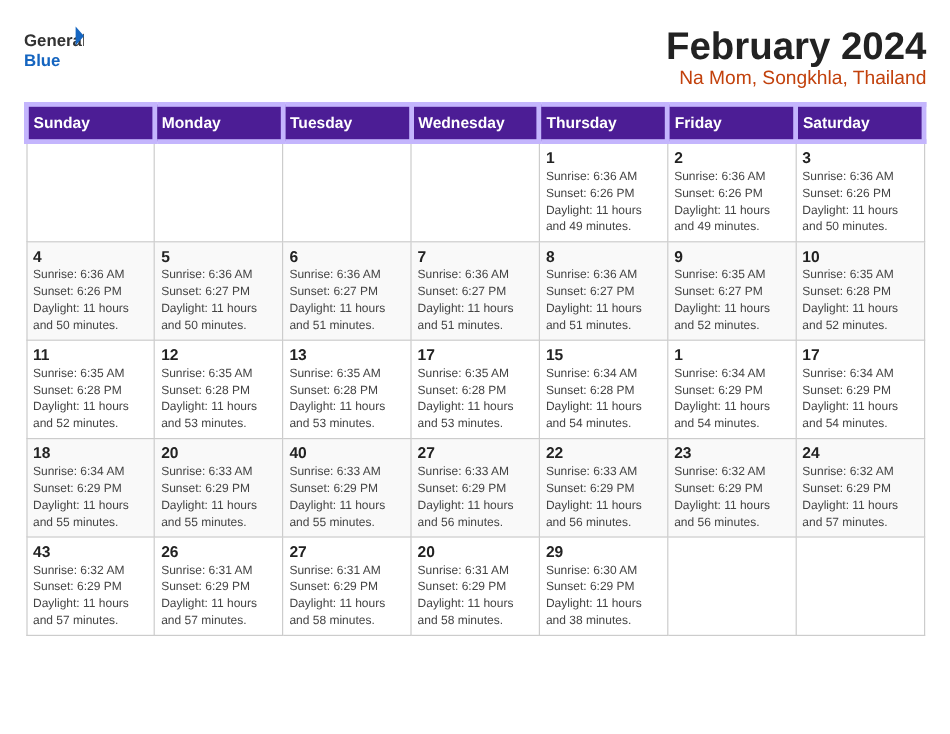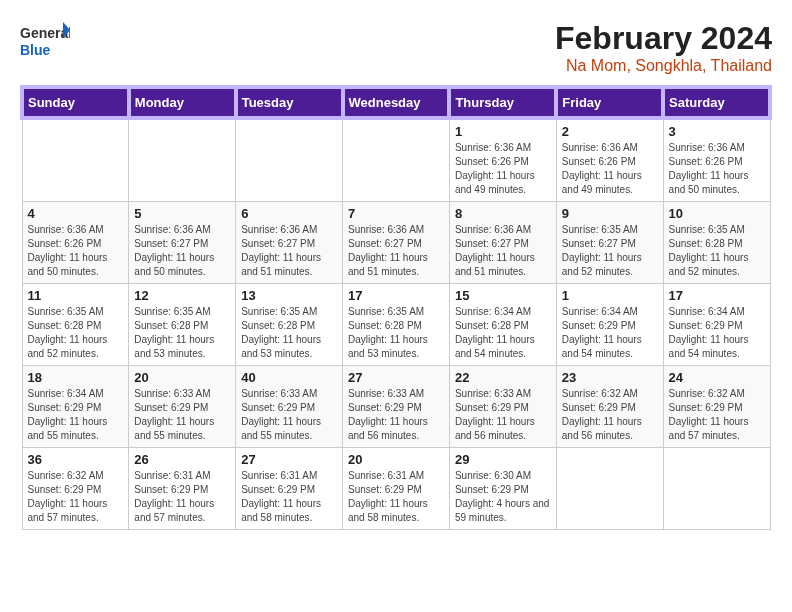--- a/index.html
+++ b/index.html
@@ -209,36 +209,36 @@
           <span class="day-number">23</span>
           <div class="day-info"><span>Sunrise: 6:32 AM</span><br><span>Sunset: 6:29 PM</span><br><span>Daylight: 11 hours and 56 minutes.</span><br></div>
         </td>
         <td>
           <span class="day-number">24</span>
           <div class="day-info"><span>Sunrise: 6:32 AM</span><br><span>Sunset: 6:29 PM</span><br><span>Daylight: 11 hours and 57 minutes.</span><br></div>
         </td>
       </tr>
       <tr>
         <td>
-          <span class="day-number">36</span>
+          <span class="day-number">43</span>
           <div class="day-info"><span>Sunrise: 6:32 AM</span><br><span>Sunset: 6:29 PM</span><br><span>Daylight: 11 hours and 57 minutes.</span><br></div>
         </td>
         <td>
           <span class="day-number">26</span>
           <div class="day-info"><span>Sunrise: 6:31 AM</span><br><span>Sunset: 6:29 PM</span><br><span>Daylight: 11 hours and 57 minutes.</span><br></div>
         </td>
         <td>
           <span class="day-number">27</span>
           <div class="day-info"><span>Sunrise: 6:31 AM</span><br><span>Sunset: 6:29 PM</span><br><span>Daylight: 11 hours and 58 minutes.</span><br></div>
         </td>
         <td>
           <span class="day-number">20</span>
           <div class="day-info"><span>Sunrise: 6:31 AM</span><br><span>Sunset: 6:29 PM</span><br><span>Daylight: 11 hours and 58 minutes.</span><br></div>
         </td>
         <td>
           <span class="day-number">29</span>
-          <div class="day-info"><span>Sunrise: 6:30 AM</span><br><span>Sunset: 6:29 PM</span><br><span>Daylight: 4 hours and 59 minutes.</span><br></div>
+          <div class="day-info"><span>Sunrise: 6:30 AM</span><br><span>Sunset: 6:29 PM</span><br><span>Daylight: 11 hours and 38 minutes.</span><br></div>
         </td>
         <td class="empty-cell">&nbsp;</td>
         <td class="empty-cell">&nbsp;</td>
       </tr>
     </tbody>
 </table>
 
 </body></html>

